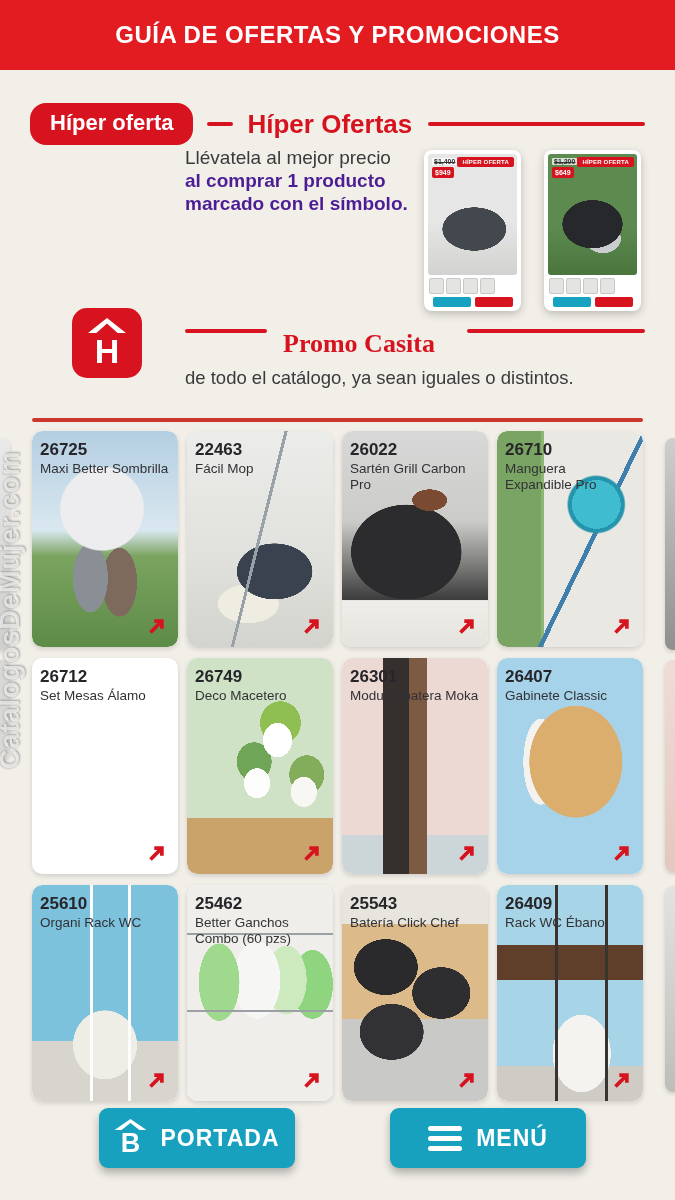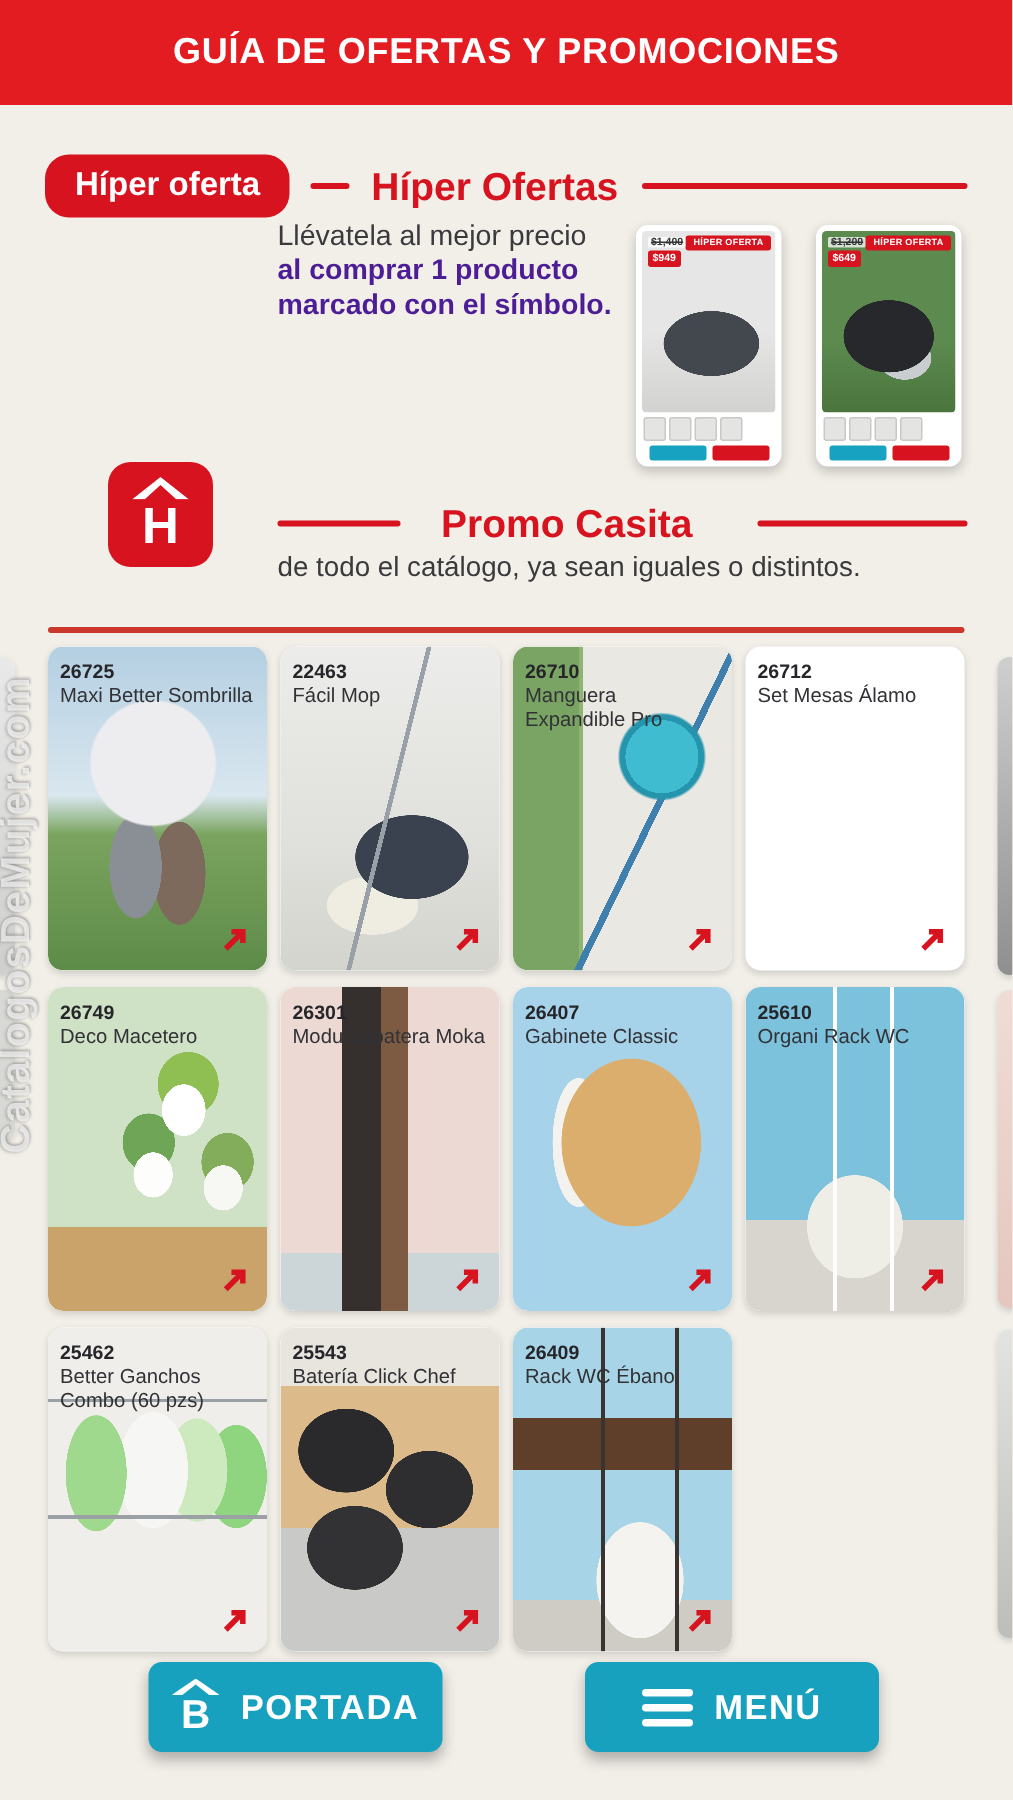--- a/index.html
+++ b/index.html
@@ -56,37 +56,37 @@
 
   
   .casita-icon { position:absolute; top:308px; left:72px; width:70px; height:70px;
                  background:#d6131f; border-radius:15px; display:flex; flex-direction:column;
                  align-items:center; justify-content:center; }
   .roof { display:block; width:38px; height:15px; background:#fff;
           clip-path:polygon(50% 0,100% 100%,78% 100%,50% 36%,22% 100%,0 100%); }
   .casita-icon .hletter { color:#fff; font-size:34px; font-weight:800; line-height:1; margin-top:1px; }
 
   .promo-row { position:absolute; top:329px; left:185px; right:30px; height:40px;
-               display:flex; align-items:center; gap:27px; }
+               display:flex; gap:16px;font-family:Liberation Serif, serif; }
   .line-left { width:82px; height:4px; background:#d6131f; border-radius:2px; }
 
   .promo-desc { position:absolute; top:366px; left:185px; width:462px;
                 font-size:18.5px; line-height:1.28; color:#3a3a3c; }
   .promo-desc .red { color:#d6131f; font-weight:800; }
 
   .divider { position:absolute; top:418px; left:32px; width:611px; height:4px;
              background:#cb372d; border-radius:2px; }
 
   
   .grid { position:absolute; top:431px; left:32px; width:611px;
           display:grid; grid-template-columns:repeat(4,1fr); gap:11px 9px; }
   .card { position:relative; height:216px; background:#fff; border-radius:10px;
           overflow:hidden; box-shadow:0 2px 5px rgba(0,0,0,.14); cursor:pointer; }
   .card-text { position:relative; padding:9px 8px 0; z-index:2; }
-  .pcode { font-size:13px; font-weight:800; color:#26262a; }
+  .pcode { font-size:17px; font-weight:800; color:#26262a; }
   .pname { font-size:13.5px; color:#323236; line-height:1.16; margin-top:1px; }
   .arrow { position:absolute; right:8px; bottom:8px; width:26px; height:26px; z-index:2; }
 
   
   .ph { position:absolute; inset:0; z-index:1; border-radius:10px; }
   .ph1 { background:
       radial-gradient(circle at 48% 36%, #ededef 0 26%, rgba(0,0,0,0) 27%),
       radial-gradient(ellipse 12% 16% at 40% 68%, #8a8f96 0 99%, transparent 100%),
       radial-gradient(ellipse 12% 16% at 60% 70%, #7d6a5c 0 99%, transparent 100%),
       linear-gradient(180deg,#b4cfe2 0%,#d9e7ef 46%,#7aa45f 58%,#5d8b48 100%); }
@@ -282,20 +282,30 @@
       <div class="ph ph2"></div>
       <div class="card-text">
           <div class="pcode">22463</div>
       <div class="pname">Fácil Mop</div>
         </div>
       <svg class="arrow" viewBox="0 0 24 24">
           <path d="M6 18 L16 8 M9.5 7.5 h7 v7" stroke="#d6131f" stroke-width="3.4" fill="none"></path>
         </svg>
     </div>
 
+    <div class="card">
+      <div class="ph ph3"></div>
+      <div class="card-text">
+          <div class="pcode">26022</div>
+      <div class="pname">Sartén Grill Carbon Pro</div>
+        </div>
+      <svg class="arrow" viewBox="0 0 24 24">
+          <path d="M6 18 L16 8 M9.5 7.5 h7 v7" stroke="#d6131f" stroke-width="3.4" fill="none"></path>
+        </svg>
+    </div>
 
     <div class="card">
       <div class="ph ph4"></div>
       <div class="card-text">
           <div class="pcode">26710</div>
       <div class="pname">Manguera Expandible Pro</div>
         </div>
       <svg class="arrow" viewBox="0 0 24 24">
           <path d="M6 18 L16 8 M9.5 7.5 h7 v7" stroke="#d6131f" stroke-width="3.4" fill="none"></path>
         </svg>

